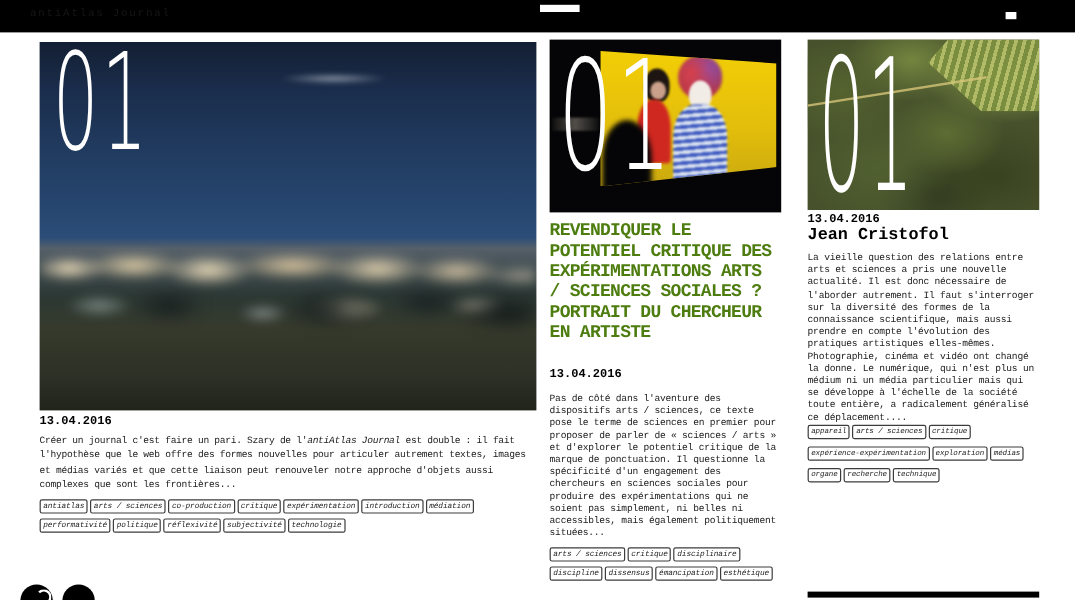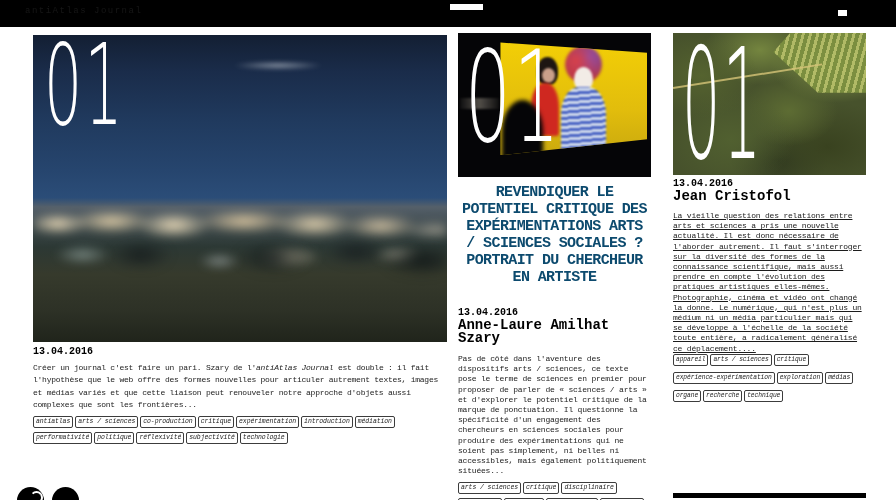--- a/index.html
+++ b/index.html
@@ -84,33 +84,33 @@
     transform:rotate(-9deg);transform-origin:left center;}
 
   
   .num{position:absolute;color:#fff;line-height:1;transform-origin:top left;
     font-family:"DejaVu Sans","Liberation Sans",sans-serif;font-weight:200;letter-spacing:4px;}
   .card1 .num{left:11px;top:-5px;font-size:100px;transform:scale(.6,1.12);}
   .card2 .num{left:7px;top:1px;font-size:100px;transform:scale(.72,1.27);}
   .card3 .num{left:9px;top:-4px;font-size:104px;transform:scale(.58,1.47);}
 
   
-  .title{margin:0;font-weight:bold;white-space:pre-line;color:#0c4a6e;cursor:pointer;text-align:center;}
+  .title{margin:0;font-weight:bold;white-space:pre-line;color:#4d7c0f;cursor:pointer;}
   .card1 .title{margin-top:5px;font-size:16px;line-height:21px;letter-spacing:-1.05px;}
   .card2 .title{margin-top:7px;font-size:15px;line-height:17px;letter-spacing:-.6px;}
   .card3 .title{margin-top:13px;font-size:15px;line-height:19px;letter-spacing:-.6px;}
   .date{font-weight:bold;font-size:10px;line-height:13px;}
   .card1 .date{margin-top:3px;}
   .card2 .date{margin-top:20px;}
   .card3 .date{margin-top:2px;}
   .authors{font-weight:bold;font-size:14px;line-height:13px;}
   .excerpt{margin:0;color:#1c1c1c;font-size:8px;}
   .card1 .excerpt{margin-top:4px;line-height:12.3px;letter-spacing:-.25px;}
   .card2 .excerpt{margin-top:9px;line-height:10.2px;letter-spacing:-.2px;}
-  .card3 .excerpt{margin-top:8px;line-height:10.2px;letter-spacing:-.2px;text-decoration:underline;}
+  .card3 .excerpt{margin-top:8px;line-height:10.2px;letter-spacing:-.2px;}
   .it{font-style:italic;}
 
   .tags{display:flex;flex-wrap:wrap;}
   .card1 .tags{margin-top:5px;}
   .card2 .tags{margin-top:6px;}
   .card3 .tags{margin-top:0;}
   .tag{font-style:italic;font-size:6.5px;letter-spacing:-.1px;line-height:8px;color:#1a1a1a;
     border:1px solid #3c3c3c;border-radius:2px;padding:1px 2px;margin:0 2px 4px 0;background:#fff;cursor:pointer;}
   .card3 .tag{font-size:6.3px;margin-bottom:6px;}
   .rule{position:absolute;left:0;top:460px;width:193px;height:5px;background:#000;}
@@ -176,21 +176,20 @@
         </div>
         <div class="num">01</div>
       </div>
       <h2 class="title">REVENDIQUER LE
 POTENTIEL CRITIQUE DES
 EXPÉRIMENTATIONS ARTS
 / SCIENCES SOCIALES ?
 PORTRAIT DU CHERCHEUR
 EN ARTISTE</h2>
       <div class="date">13.04.2016</div>
-      <div class="authors">Anne-Laure Amilhat Szary</div>
       <p class="excerpt"><span>Pas de côté dans l'aventure des dispositifs arts / sciences, ce texte pose le terme de sciences en premier pour proposer de parler de « sciences / arts » et d'explorer le potentiel critique de la marque de ponctuation. Il questionne la spécificité d'un engagement des chercheurs en sciences sociales pour produire des expérimentations qui ne soient pas simplement, ni belles ni accessibles, mais également politiquement situées...</span></p>
       <div class="tags">
           <span class="tag">arts / sciences</span>
           <span class="tag">critique</span>
           <span class="tag">disciplinaire</span>
           <span class="tag">discipline</span>
           <span class="tag">dissensus</span>
           <span class="tag">émancipation</span>
           <span class="tag">esthétique</span>
         </div>

